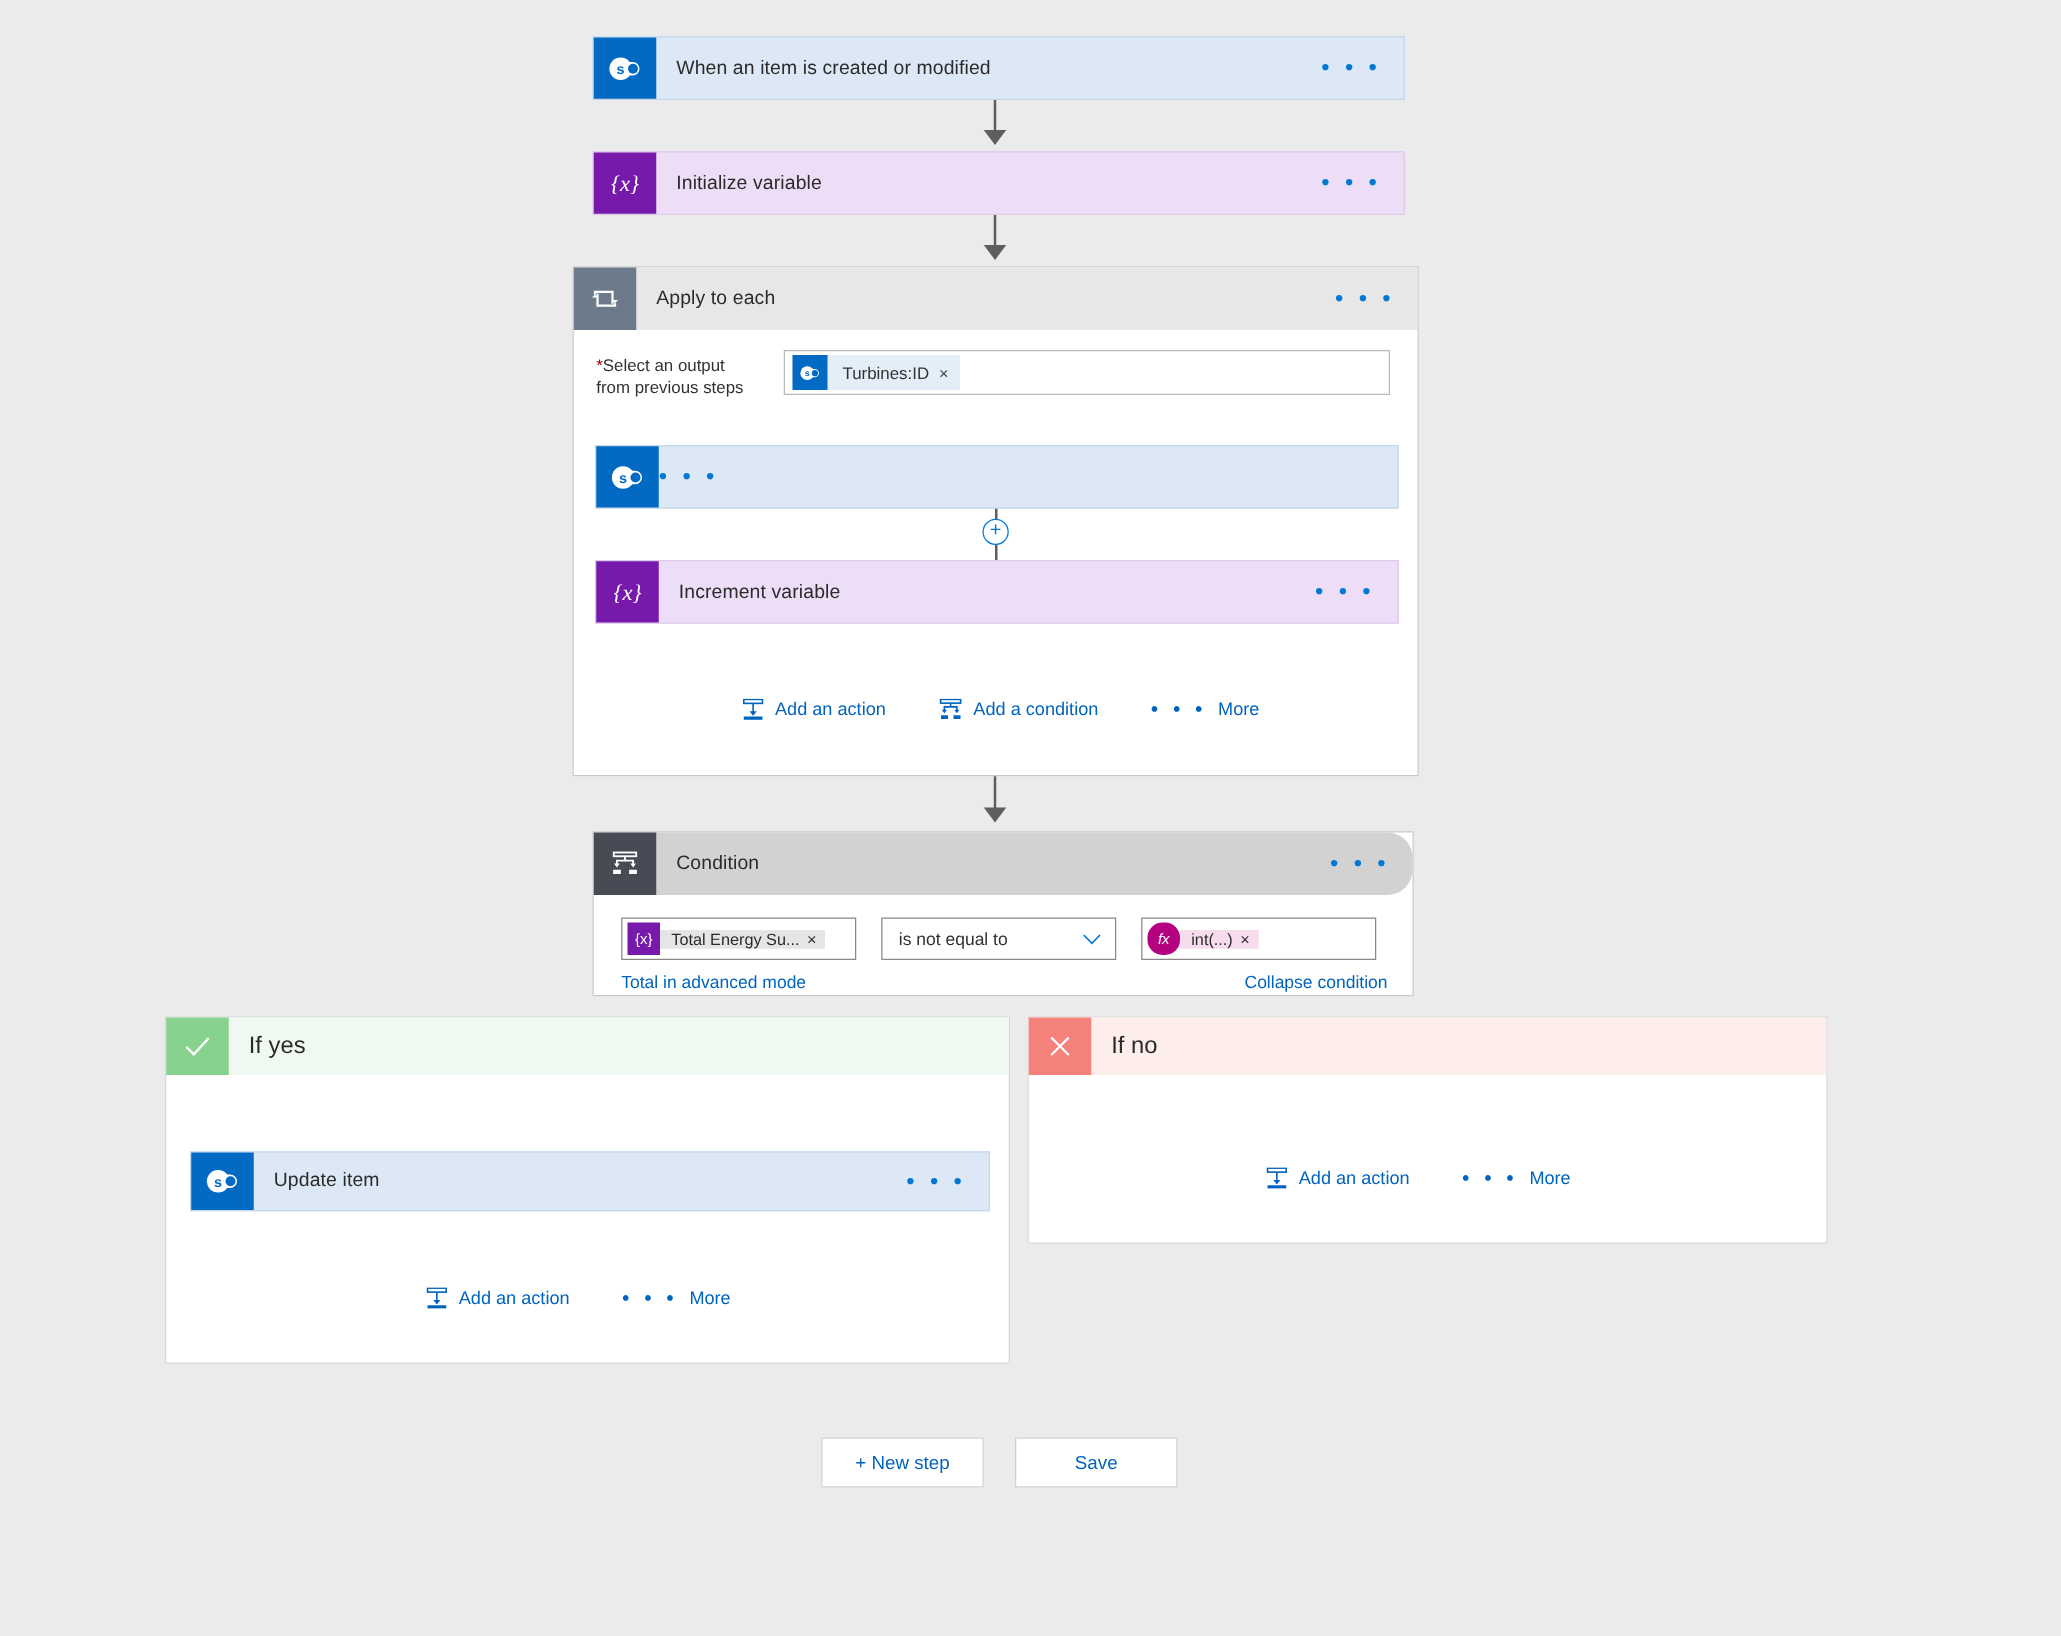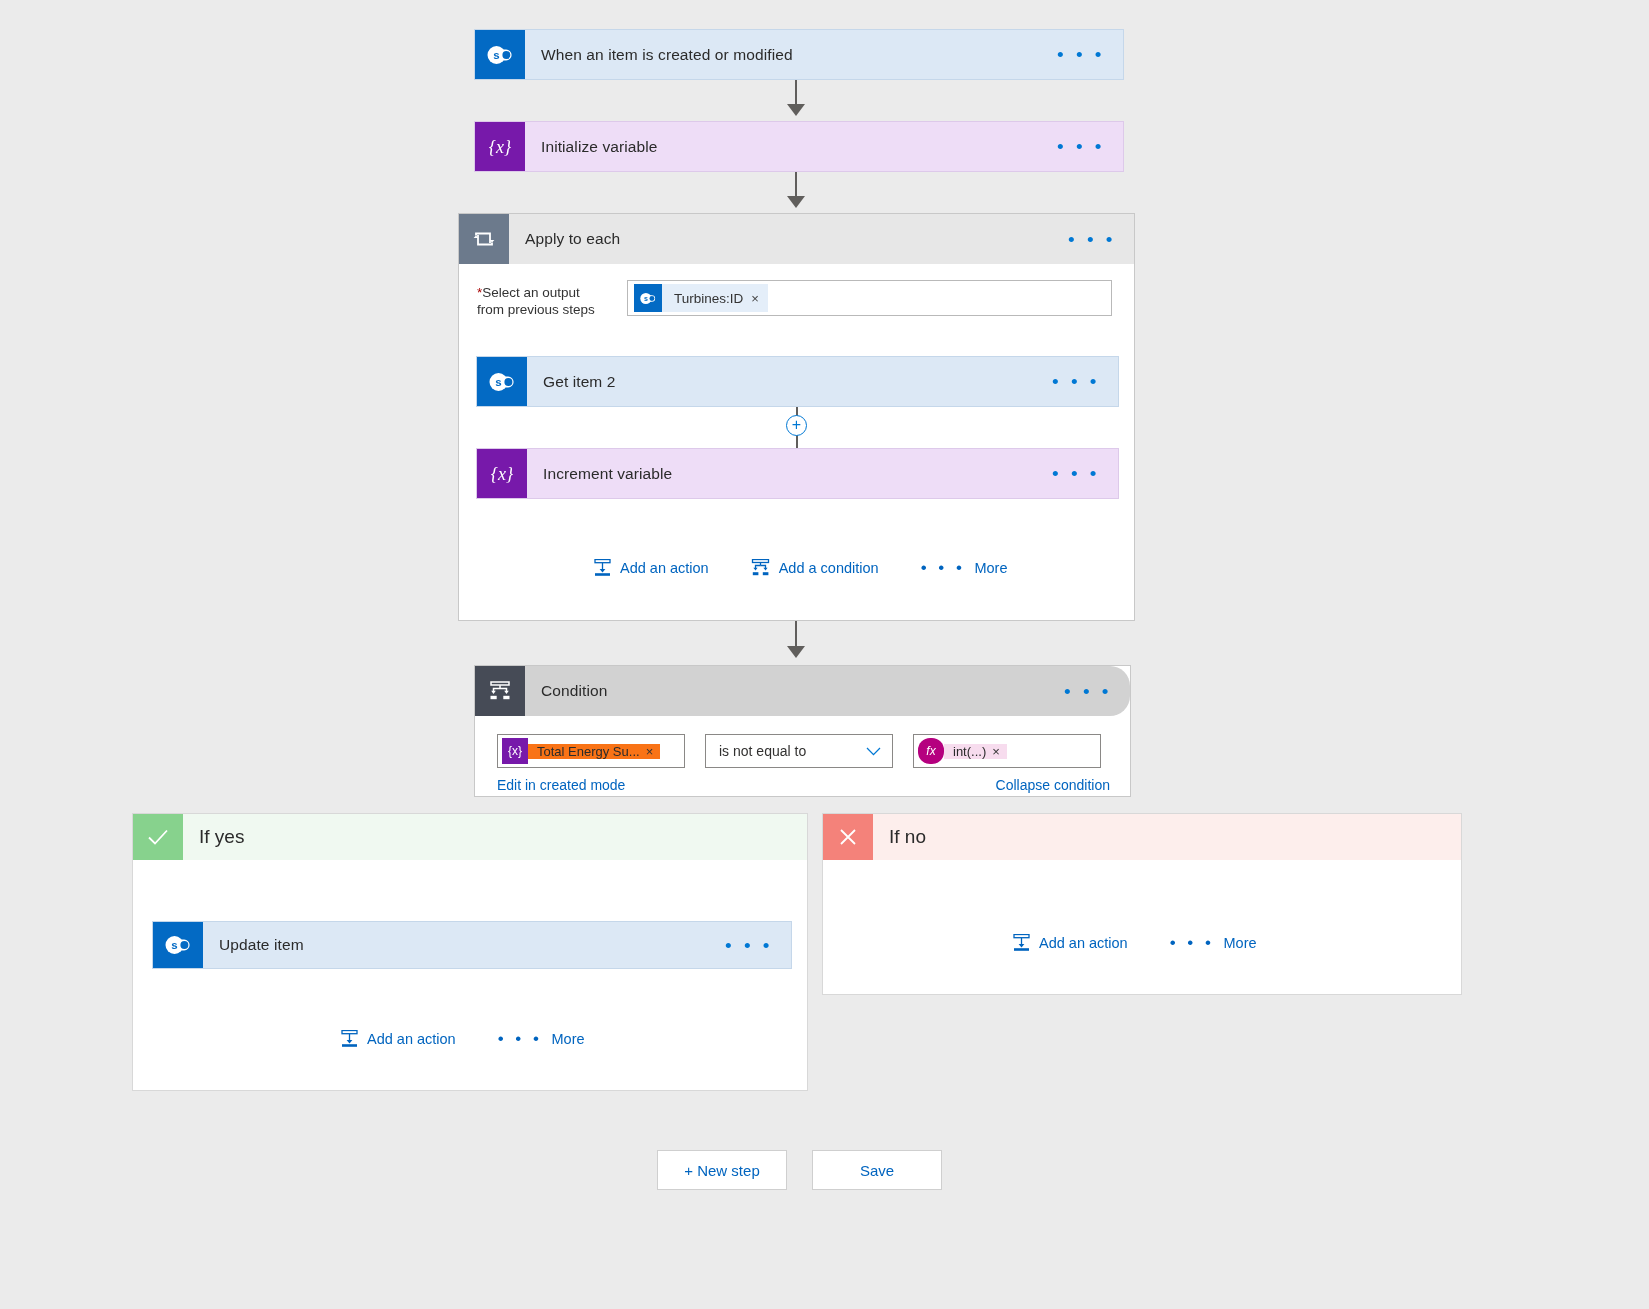--- a/index.html
+++ b/index.html
@@ -206,21 +206,21 @@
     height: 26px;
     font-size: 13px;
   }
   .tok2 .t2ico {
     width: 26px; height: 26px;
     display: flex; align-items: center; justify-content: center;
     color: #fff;
     font-size: 12px;
   }
   .tok2.purple .t2ico { background: #7719aa; }
-  .tok2.purple .t2body { background: #f97316; }
+  .tok2.purple .t2body { background: #e5e5e5; }
   .tok2.magenta .t2ico { background: #b5007f; font-style: italic; border-radius: 12px; }
   .tok2.magenta .t2body { background: #f7dcee; }
   .tok2 .t2body {
     display: inline-flex;
     align-items: center;
     padding: 0 7px 0 9px;
     color: #2b2b2b;
     white-space: nowrap;
   }
   .tok2 .t2x { padding-left: 6px; cursor: pointer; color: #333; }
@@ -340,21 +340,20 @@
 
     <div class="card sp" style="left:17px; top:142px; width:643px; height:51px;">
       <div class="card-icon">
         <svg width="26" height="24" viewBox="0 0 26 24">
           <circle cx="9.5" cy="12" r="9" fill="#ffffff"></circle>
           <path d="M9 6.6h10.2a5.4 5.4 0 0 1 0 10.8H9z" fill="#ffffff"></path>
           <circle cx="19.4" cy="12" r="4" fill="#036ac4"></circle>
           <text x="9.5" y="16.4" font-size="11.5" font-weight="bold" fill="#036ac4" text-anchor="middle" font-family="Liberation Sans, sans-serif">s</text>
         </svg>
       </div>
-      <div class="card-title">Get item 2</div>
       <div class="ellipsis">• • •</div>
     </div>
 
     <div class="conn" style="left:337px; top:193px; height:54px;"></div>
     <div class="plusbtn" style="left:327px; top:201px;">+</div>
     <div class="arrowhead" style="left:329px; top:237px;"></div>
 
     <div class="card var" style="left:17px; top:234px; width:643px; height:51px;">
       <div class="card-icon">
         <svg width="30" height="26" viewBox="0 0 30 26">
@@ -448,21 +447,21 @@
             <span class="t2ico">fx</span>
             <span class="t2body">
               <span>int(...)</span>
               <span class="t2x">×</span>
             </span>
           </span>
         </div>
       </div>
 
       <div class="cond-links">
-        <a>Edit in created mode</a>
+        <a>Total in advanced mode</a>
         <a>Collapse condition</a>
       </div>
     </div>
   </div>
 
   <div class="branch yes" style="left:132px; top:813px; width:676px; height:278px;">
     <div class="branch-head">
       <div class="b-ico">
         <svg width="24" height="20" viewBox="0 0 24 20">
           <path d="M3 10.5 L9 16.5 L21 3.5" fill="none" stroke="#ffffff" stroke-width="1.8"></path>

